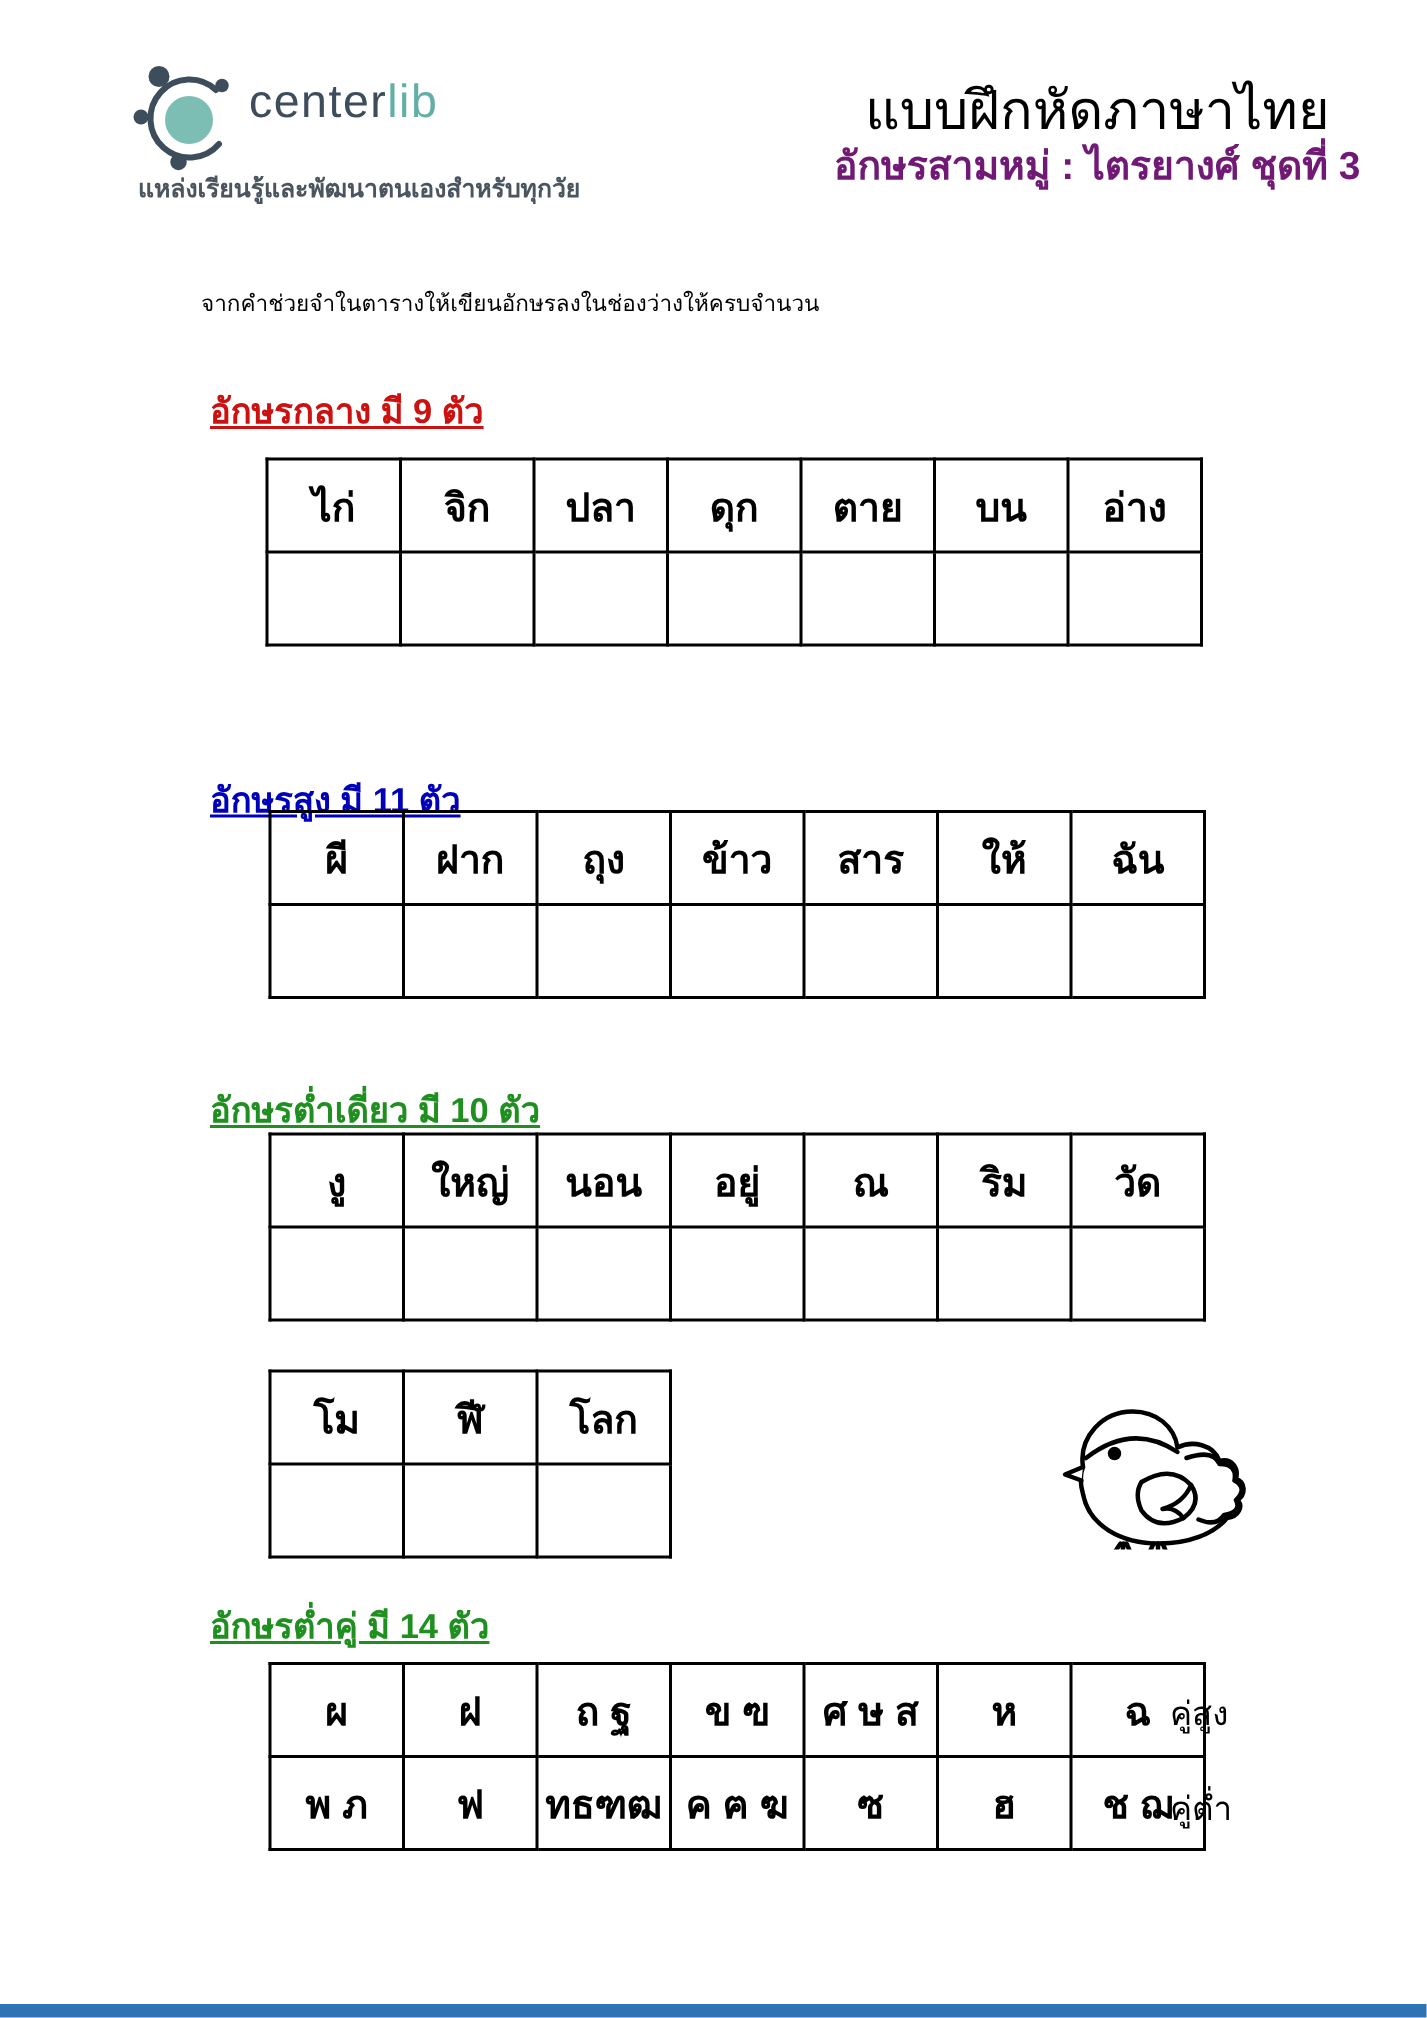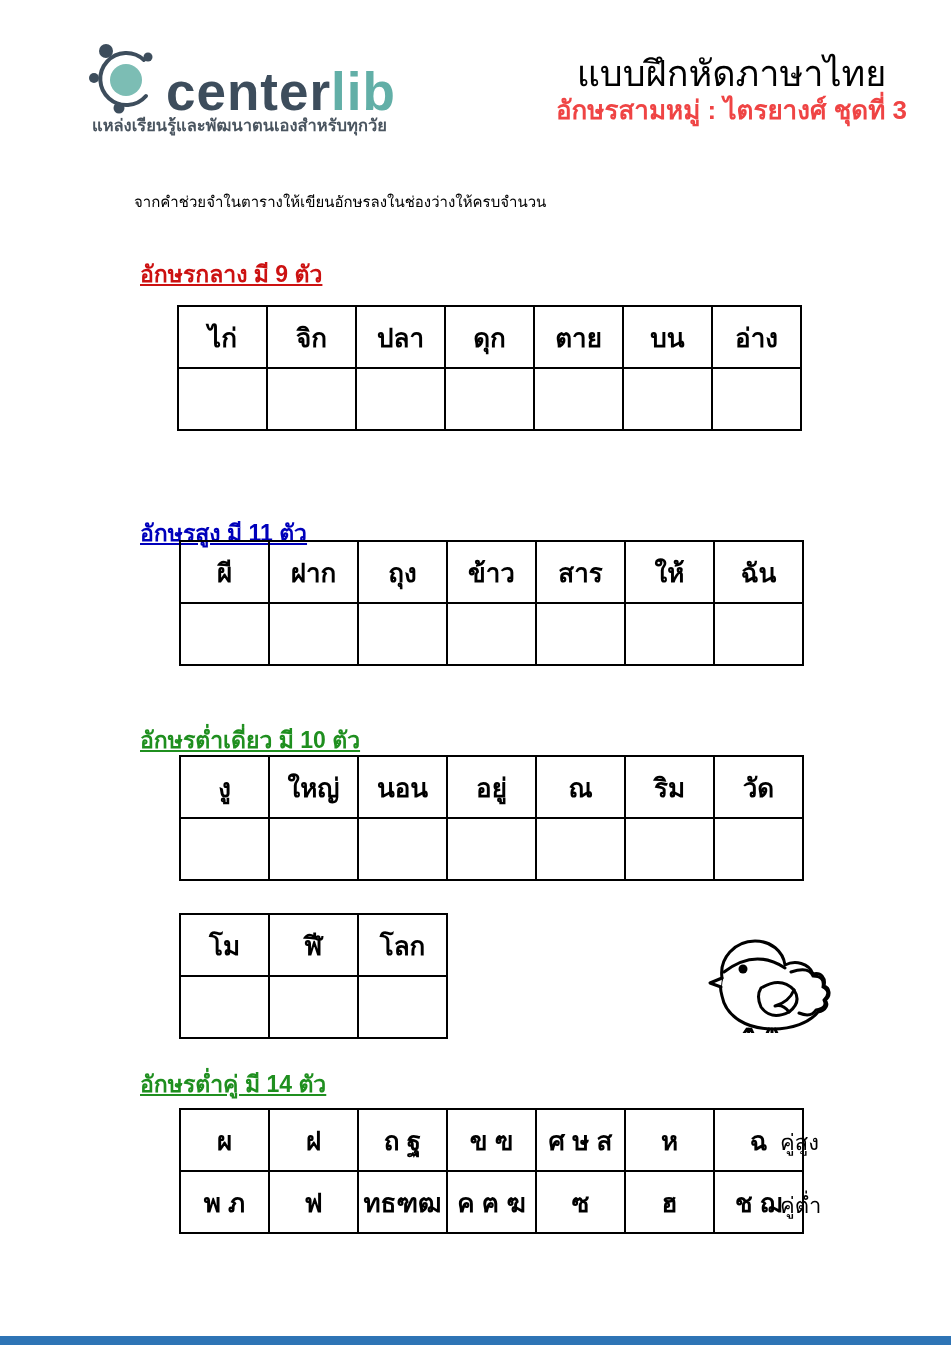--- a/index.html
+++ b/index.html
@@ -8,28 +8,28 @@
     font-family: "Liberation Sans", sans-serif;
     width: 951px; height: 1345px;
     position: relative;
     overflow: hidden;
     color: #000;
   }
   .abs { position: absolute; }
 
   
   .logo-icon { left: 86px; top: 36px; width: 78px; height: 82px; }
-  .brand { left: 166px; top: 50px; font-size: 53px; font-weight: bold; letter-spacing: 1px; margin-top: 11px; }
+  .brand { left: 166px; top: 50px; font-size: 31px; font-weight: normal; letter-spacing: 1px; }
   .brand-center { color: #3d4d5c; }
   .brand-lib { color: #62afa7; }
   .tagline { left: 92px; top: 112px; font-size: 16.5px; color: #4a5560; font-weight: bold; }
 
   .title-block { top: 52px; right: 44px; text-align: center; }
   .page-title { font-size: 36px; font-weight: normal; color: #000; line-height: 1.2; }
-  .page-subtitle { font-size: 26px; font-weight: bold; color: #ef4444; line-height: 1.2; }
+  .page-subtitle { font-size: 26px; font-weight: bold; color: #701a75; line-height: 1.2; }
 
   .instruction { left: 134px; top: 190px; font-size: 15px; color: #000; }
 
   .section-heading { font-size: 23px; font-weight: bold; text-decoration: underline; }
   .heading-red   { color: #cc1111; }
   .heading-blue  { color: #0000bb; }
   .heading-green { color: #1f8f1f; }
 
   table.wordtable { border-collapse: collapse; table-layout: fixed; margin-left: 31px; }
   table.wordtable td {

